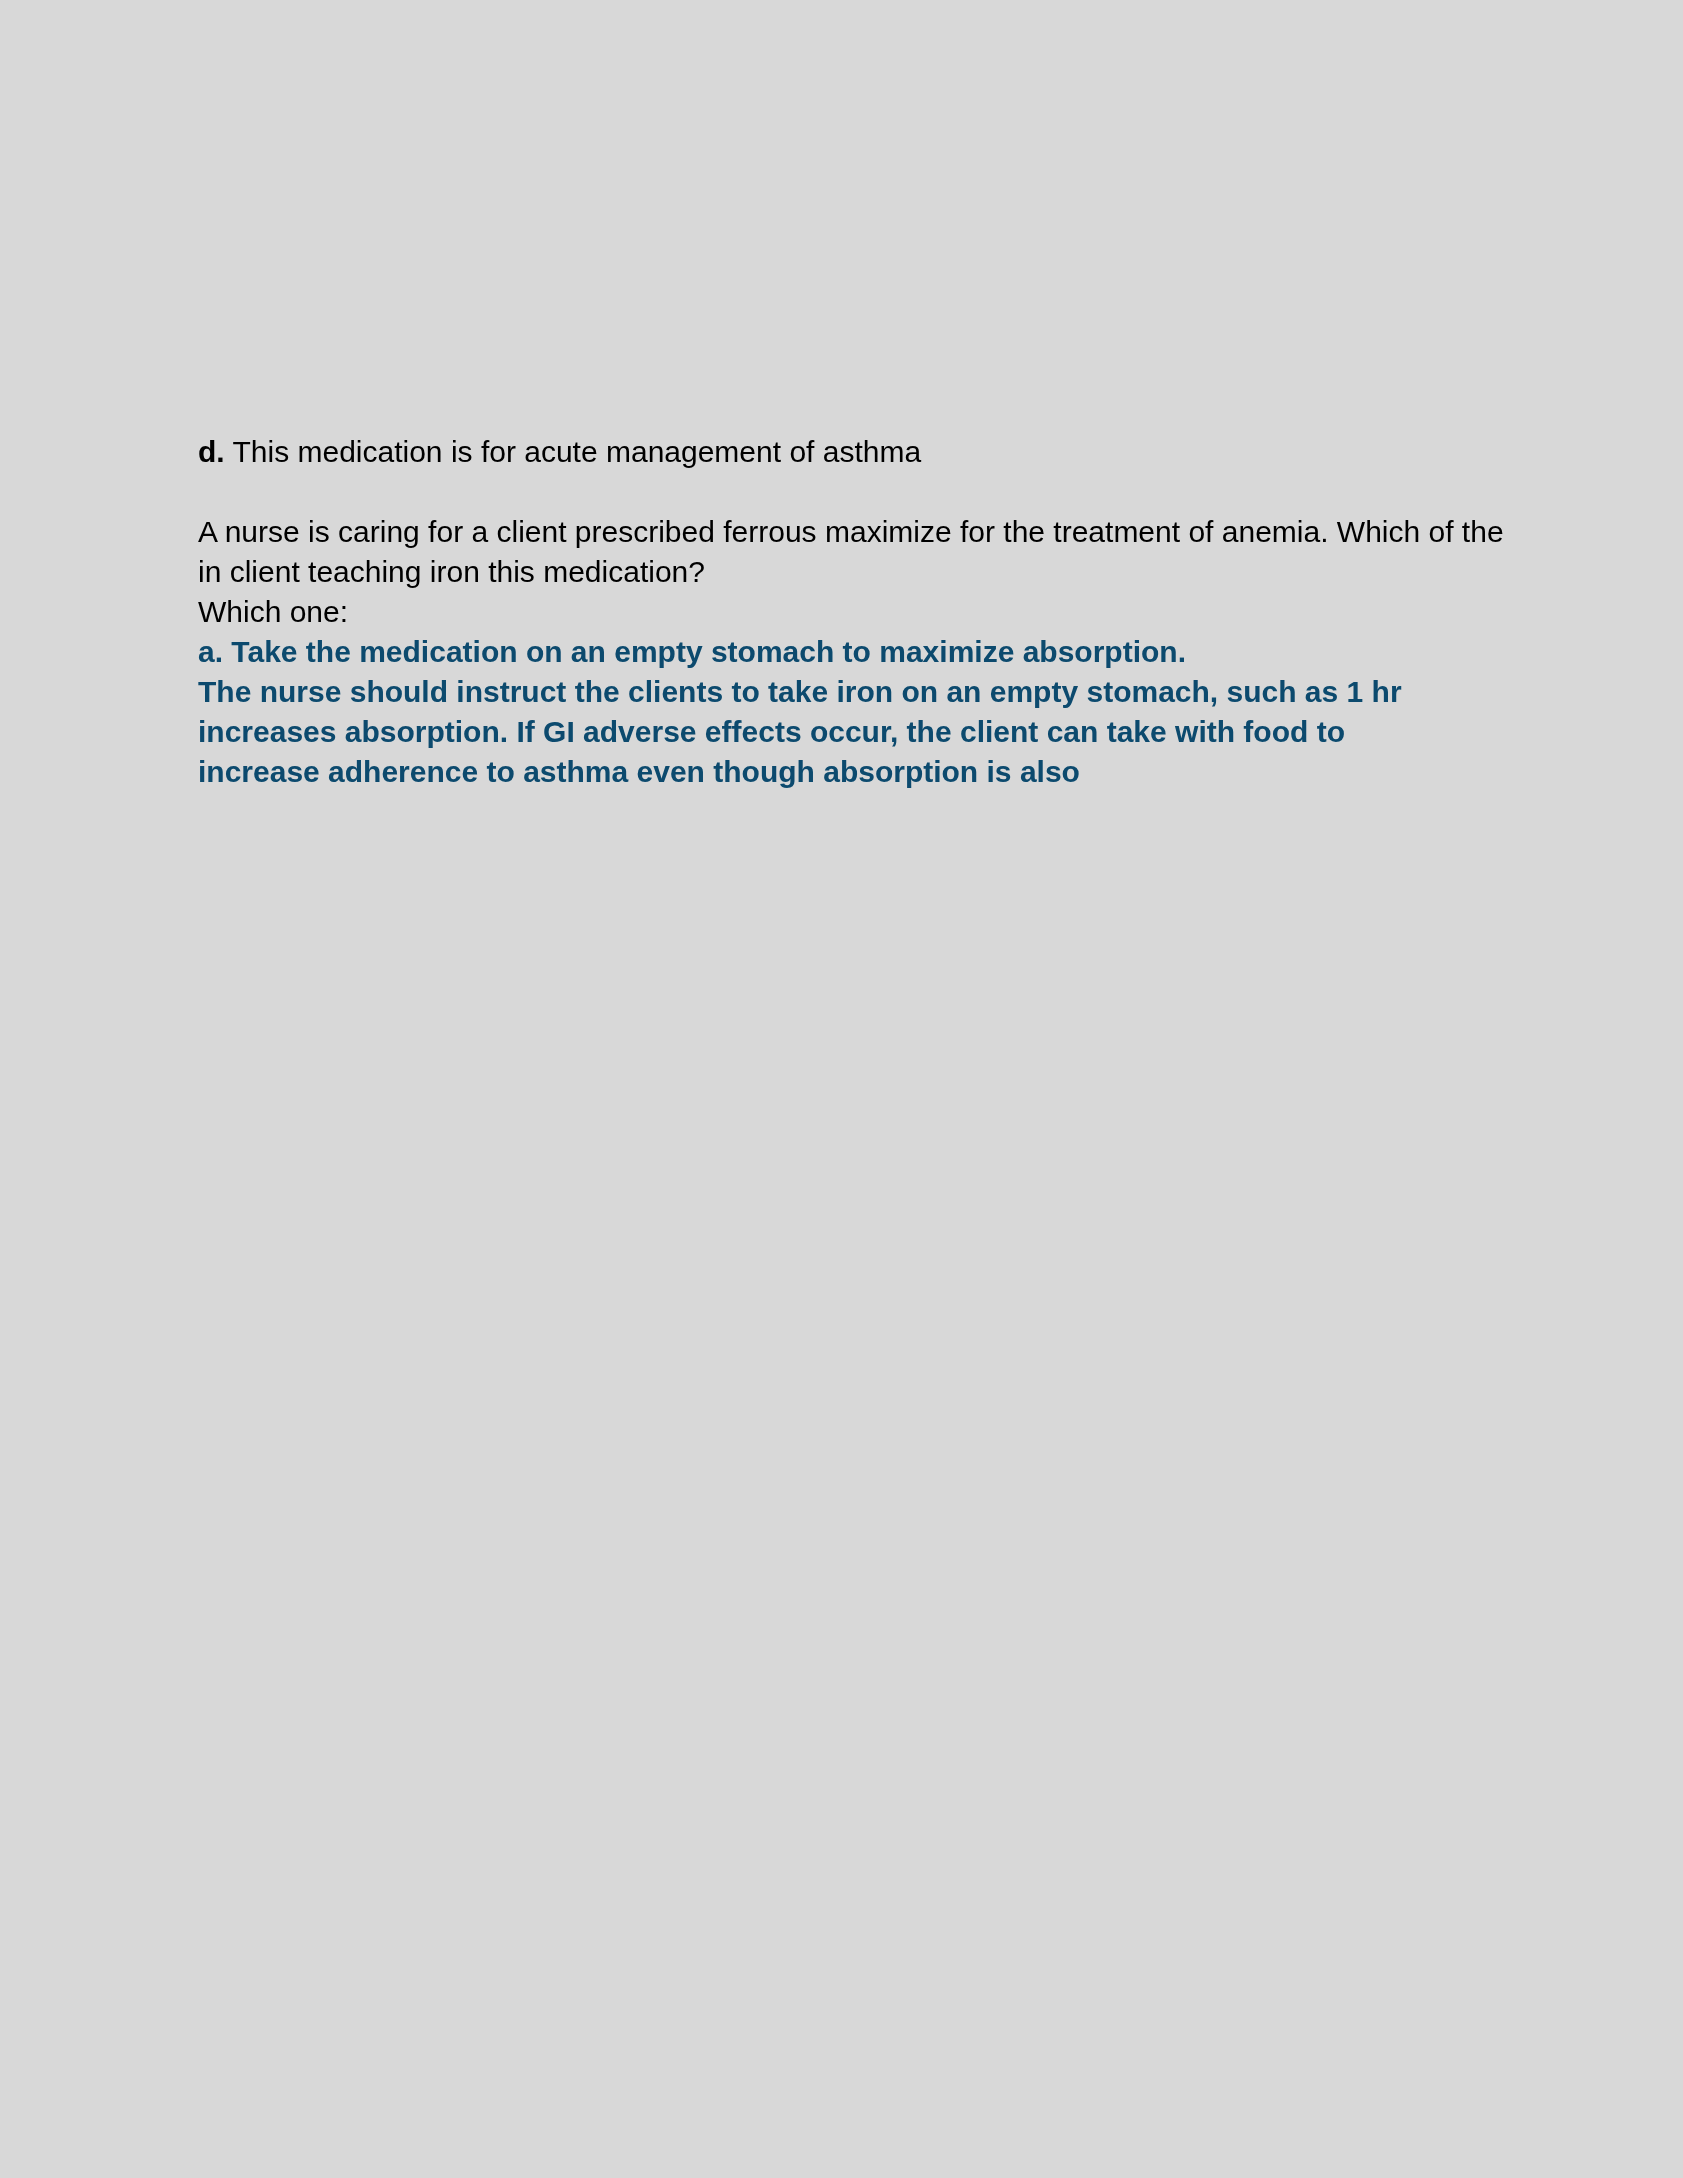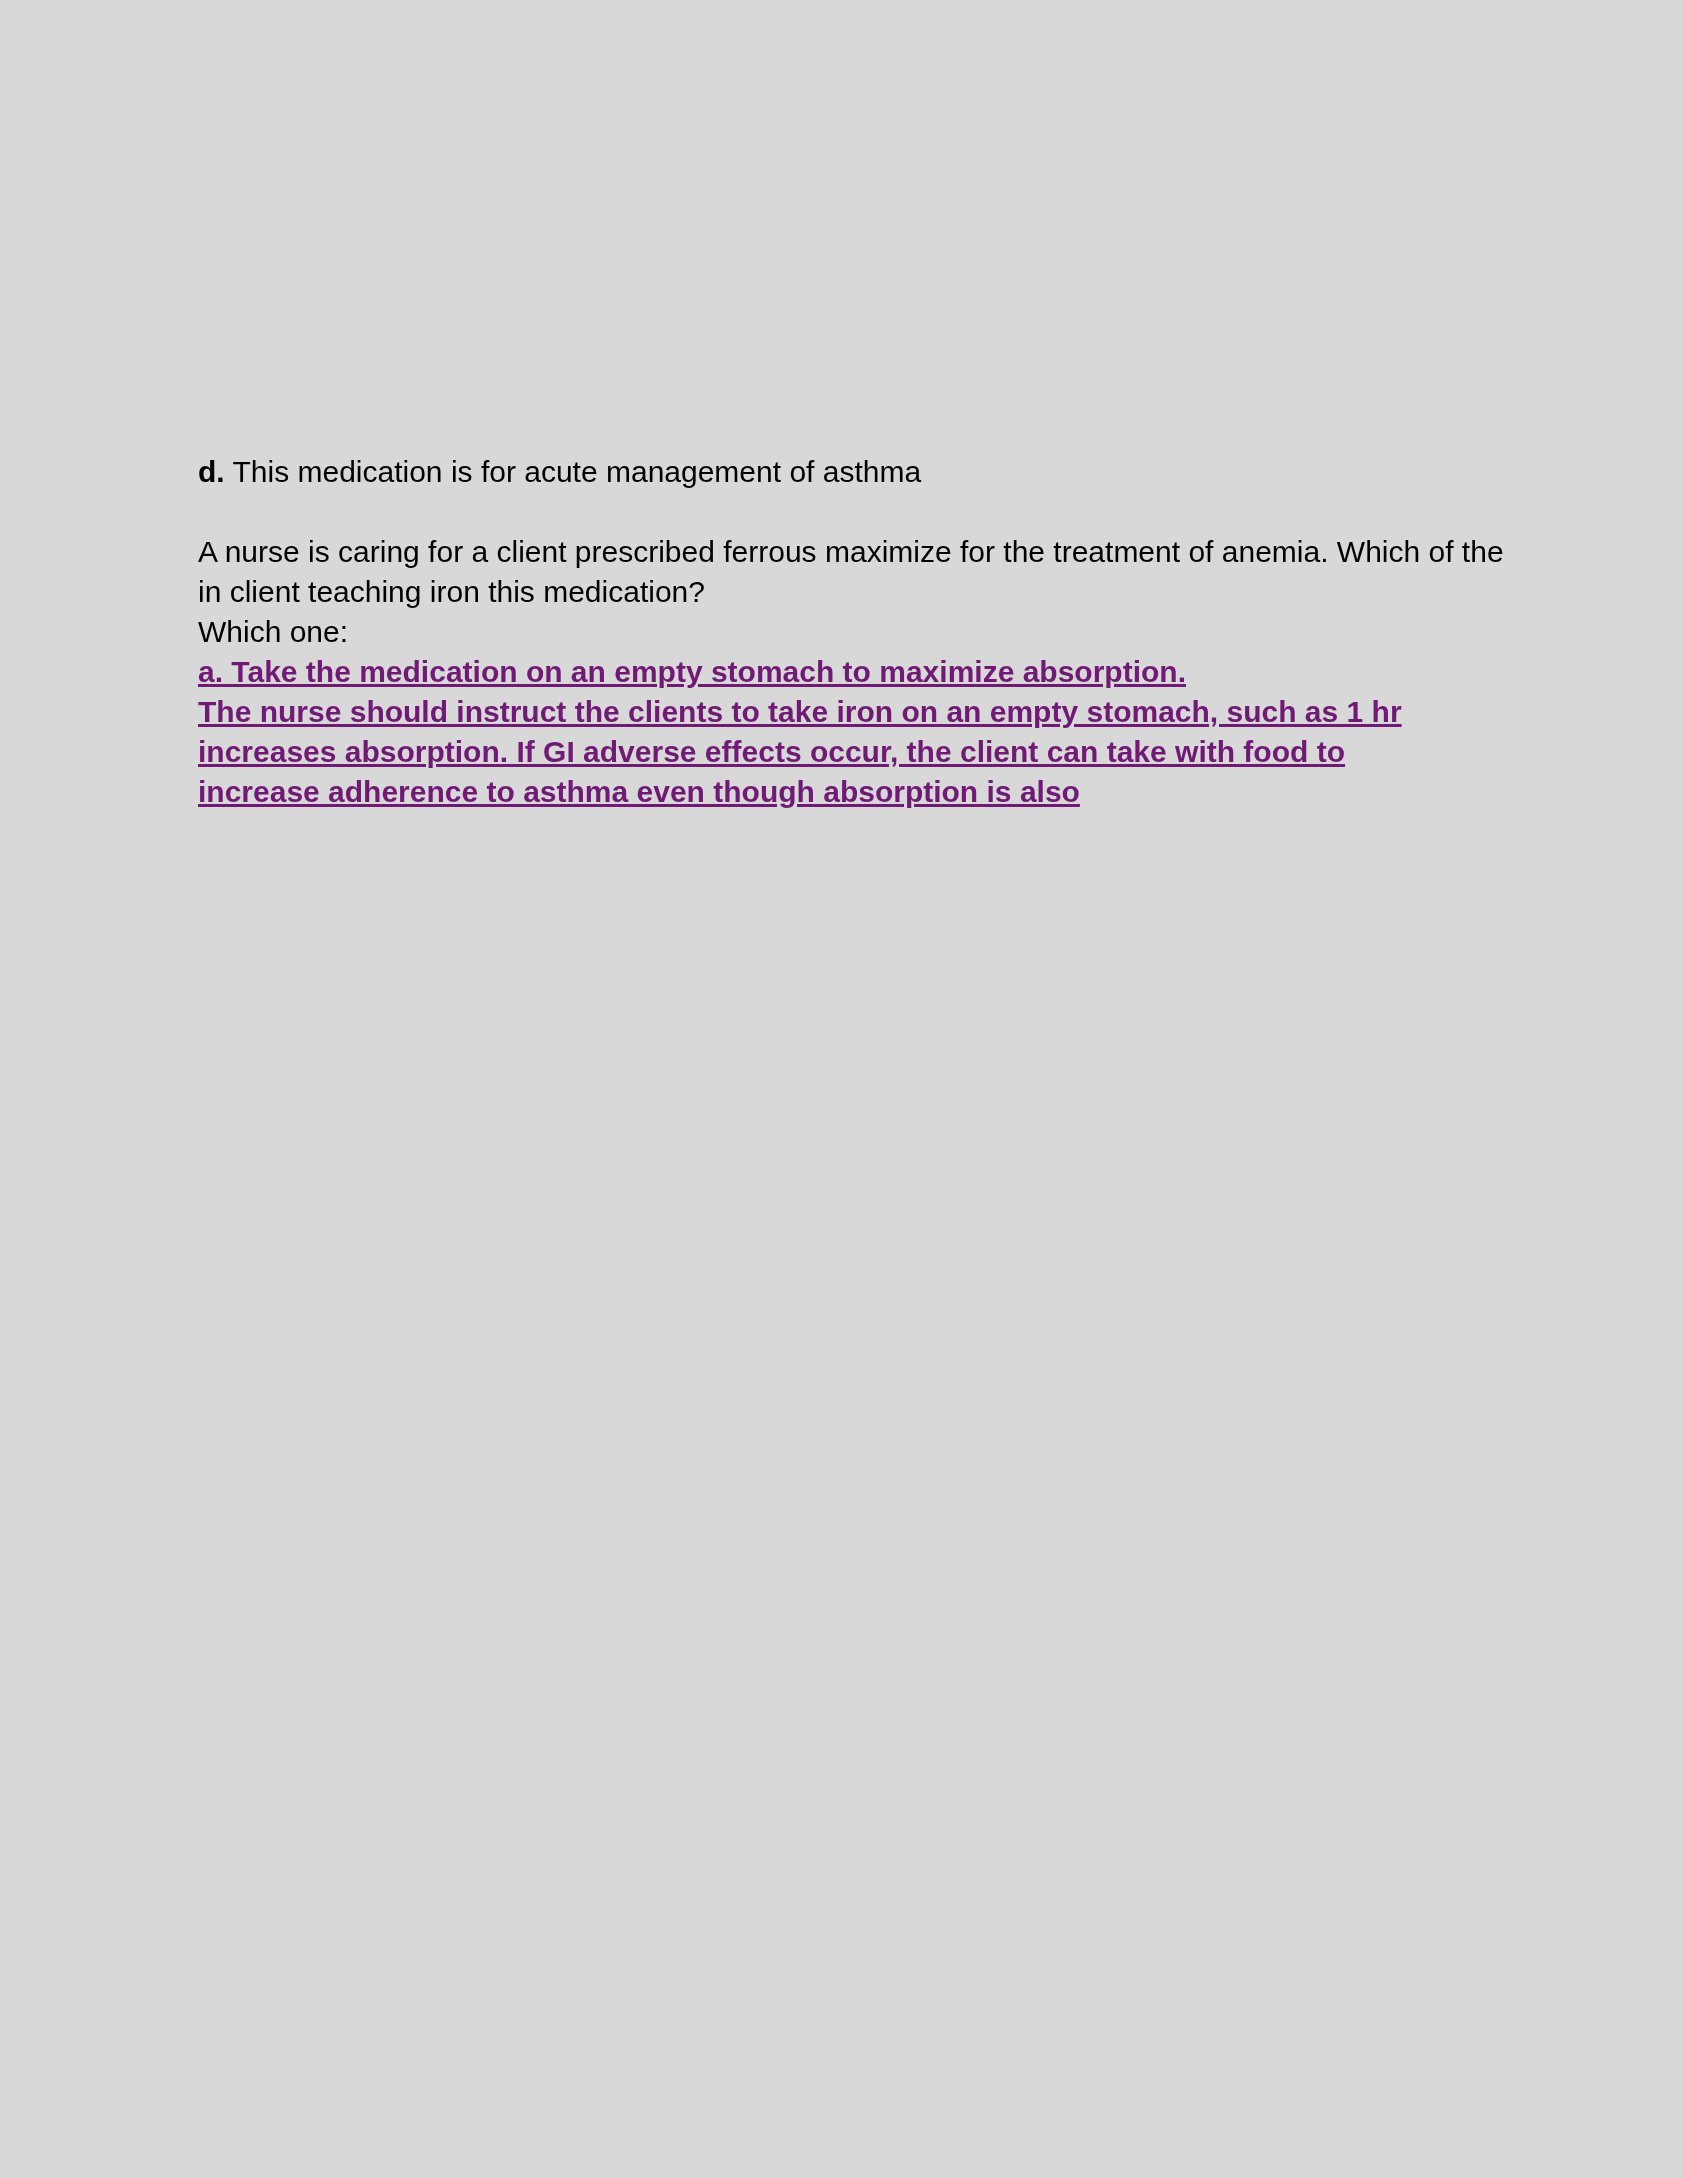--- a/index.html
+++ b/index.html
@@ -11,39 +11,38 @@
       height: 2178px;
       background: #d8d8d8;
       position: relative;
       overflow: hidden;
       font-family: "Liberation Sans", sans-serif;
       color: #000;
     }
     .page {
       position: absolute;
       left: 198px;
-      top: 452px;
+      top: 432px;
       width: 1307px;
     }
     .line {
       font-size: 30px;
       line-height: 40px;
       white-space: nowrap;
       letter-spacing: 0px;
     }
     .prev-option {
       margin-bottom: 40px;
     }
     .prev-option .letter {
       font-weight: bold;
     }
     .answer {
-      color: #701a75;
+      color: #0c4a6e;
       font-weight: bold;
-      text-decoration: underline;
     }
   </style>
 </head>
 <body>
 
 <div class="page">
 
   <div class="line prev-option">
     <span class="letter">d.</span><span> This medication is for acute management of asthma</span>
   </div>

